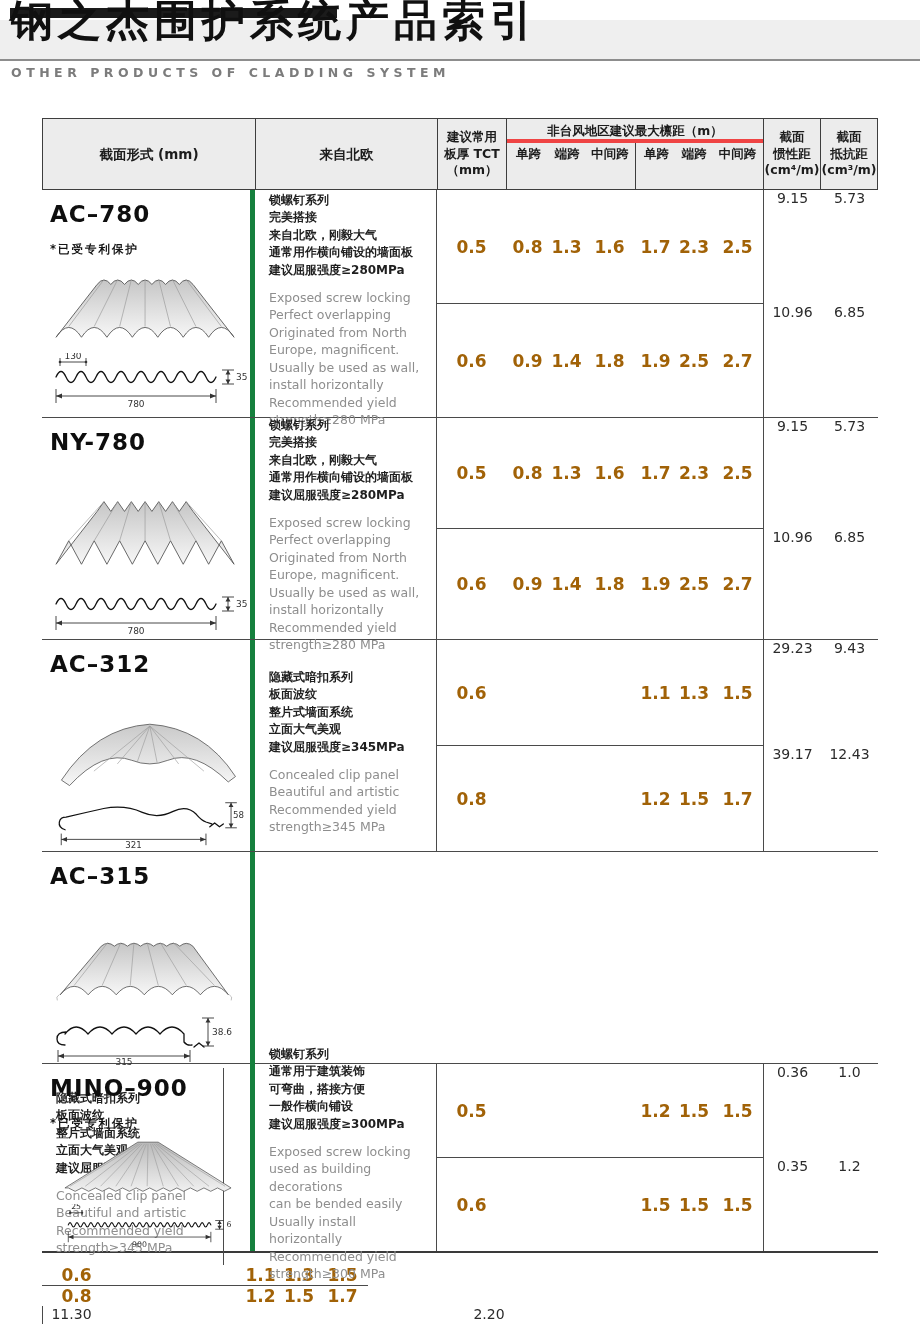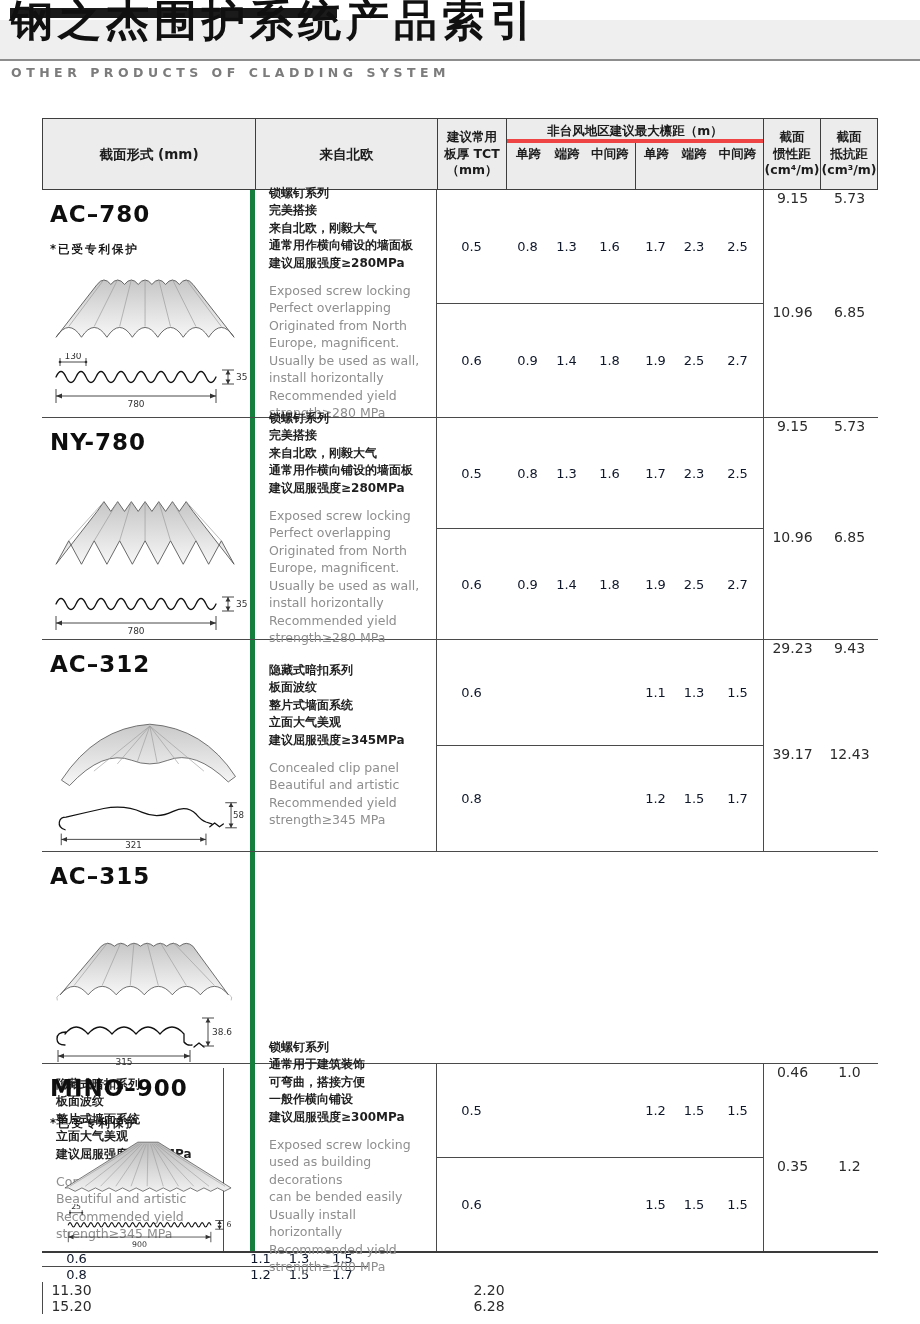--- a/index.html
+++ b/index.html
@@ -44,27 +44,27 @@
   .r5{height:189px;border-bottom:2px solid #3a3a3a;}
 
   .csec{width:213px;border-right:5px solid #15803d;box-sizing:border-box;
         padding:10px 5px 2px 8px;display:flex;flex-direction:column;}
   .pname{font-size:23px;font-weight:700;color:#0e0e0e;letter-spacing:1px;line-height:28px;}
   .ppatent{font-size:11.5px;font-weight:700;color:#161616;letter-spacing:2px;margin-top:14px;min-height:14px;}
   .iso{display:block;margin:2px auto 0;}
   .xsec{display:block;margin:4px auto 0;}
 
   .cfeat{width:182px;border-right:1px solid #4a4a4a;box-sizing:border-box;display:flex;
-         flex-direction:column;justify-content:center;padding:8px 4px 8px 14px;}
+         flex-direction:column;justify-content:center;padding:22px 4px 8px 14px;}
   .cn{font-size:12px;font-weight:700;color:#1f1f1f;line-height:1.45;white-space:pre-line;}
   .en{font-size:12.5px;color:#8e8e8e;line-height:1.4;white-space:pre-line;margin-top:10px;}
 
   .cdata{width:326px;display:flex;flex-direction:column;box-sizing:border-box;}
   .cdata .sub{flex:1;display:flex;align-items:center;text-align:center;
-              font-size:13px;color:#0f172a;}
+              font-size:17px;color:#a16207;font-weight:bold;}
   .cdata .sub.first{border-bottom:1px solid #4a4a4a;box-sizing:border-box;}
   .v{display:block;}
   .vth{width:69px;}.vrs{width:43px;}.vre{width:35px;}.vrm{width:51px;}
   .vws{width:41px;}.vwe{width:36px;}.vwm{width:51px;}
 
   .cir{flex:1;border-left:1px solid #4a4a4a;box-sizing:border-box;display:flex;flex-direction:column;}
   .cir .sub{flex:1;display:flex;align-items:flex-start;text-align:center;font-size:14px;color:#2b2b2b;}
   .vin{width:57px;}.vrz{flex:1;}
 
   .iso path.outline{stroke:#555;stroke-width:.9;stroke-linejoin:round;}
@@ -449,21 +449,21 @@
           <span class="v vrs"></span>
           <span class="v vre"></span>
           <span class="v vrm"></span>
           <span class="v vws">1.5</span>
           <span class="v vwe">1.5</span>
           <span class="v vwm">1.5</span>
         </div>
       </div>
       <div class="cir">
         <div class="sub">
-          <span class="v vin">0.46</span>
+          <span class="v vin">0.36</span>
           <span class="v vrz">1.0</span>
         </div>
         <div class="sub">
           <span class="v vin">0.35</span>
           <span class="v vrz">1.2</span>
         </div>
       </div>
     </div>
 
   </div>

